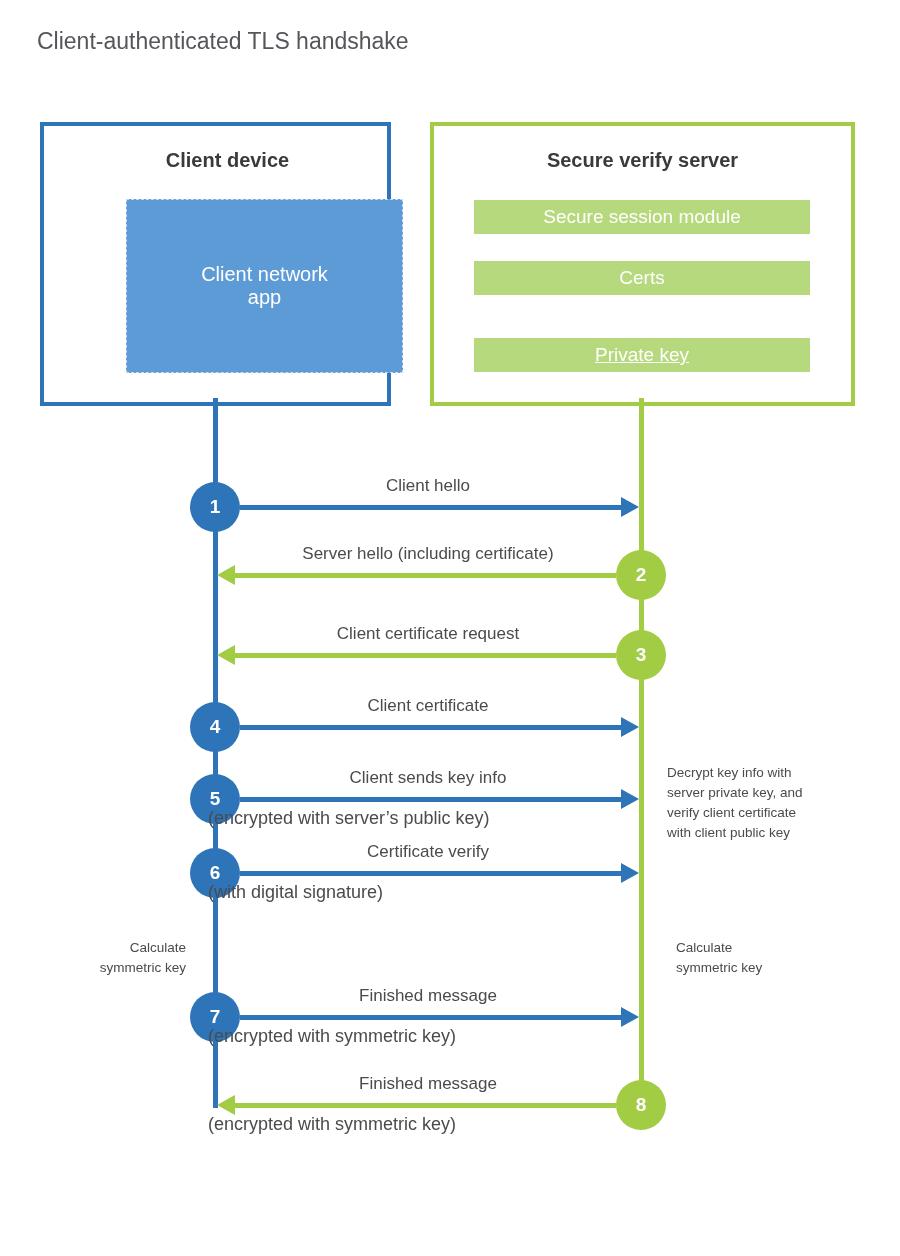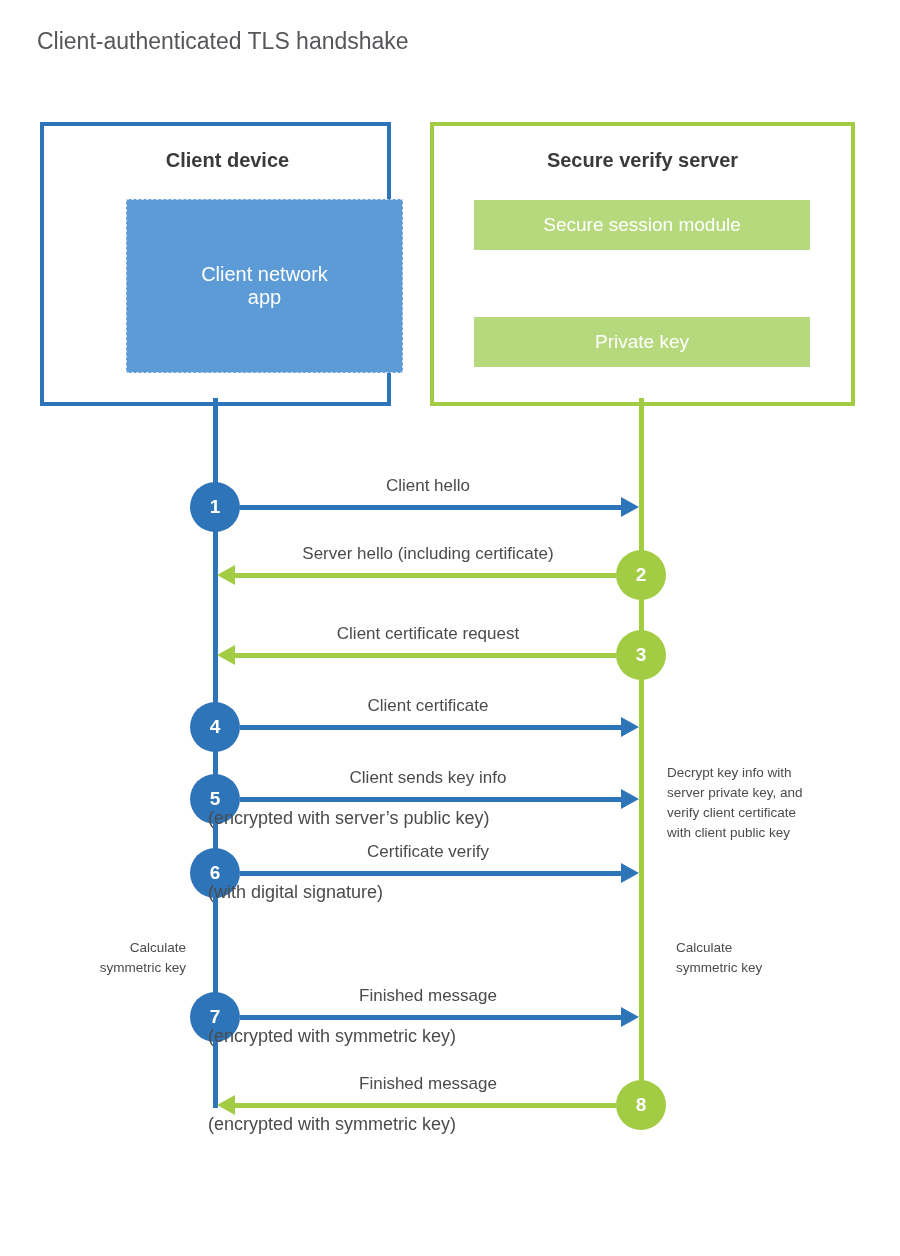--- a/index.html
+++ b/index.html
@@ -26,23 +26,23 @@
   .server-box{left:430px;width:417px;border-color:var(--green);}
   .actor-title{position:absolute;top:149px;font-size:20px;font-weight:bold;color:var(--ink);
     text-align:center;}
   .client-title{left:40px;width:351px;padding-left:12px;}
   .server-title{left:430px;width:425px;}
 
   .client-module{position:absolute;left:78px;top:199px;width:275px;height:172px;
     background:var(--blue-fill);border:1px dashed #c6dbf0;color:#fff;font-size:20px;
     display:flex;align-items:center;justify-content:center;text-align:center;white-space:pre-line;margin-left:48px;}
 
-  .server-bar{position:absolute;left:474px;width:336px;height:50px;background:var(--green-fill);
+  .server-bar{position:absolute;left:474px;width:336px;height:34px;background:var(--green-fill);
     color:#fff;font-size:19px;display:flex;align-items:center;justify-content:center;}
-  .bar-0{top:200px;} .bar-1{top:261px;} .bar-2{top:317px;}
+  .bar-0{top:200px;} .bar-1{top:261px;} .bar-2{top:338px;text-decoration:underline;}
 
   
   .lifeline{position:absolute;width:5px;top:398px;}
   .lifeline.blue{left:213px;height:710px;background:var(--blue);}
   .lifeline.green{left:639px;height:707px;background:var(--green);}
 
   
   .step{position:absolute;left:0;top:0;width:900px;height:0;}
   .step .circle{position:absolute;top:calc(var(--y) - 25px);width:50px;height:50px;
     border-radius:50%;color:#fff;font-size:19px;font-weight:bold;
@@ -80,20 +80,21 @@
   <div class="page-title">Client-authenticated TLS handshake</div>
 
   <div class="actor-box client-box"></div>
   <div class="actor-title client-title">Client device</div>
   <div class="client-module">Client network
 app</div>
 
   <div class="actor-box server-box"></div>
   <div class="actor-title server-title">Secure verify server</div>
   <div class="server-bar bar-0">Secure session module</div>
+  <div class="server-bar bar-1">Certs</div>
   <div class="server-bar bar-2">Private key</div>
 
   <div class="lifeline blue"></div>
   <div class="lifeline green"></div>
 
   <div class="step blue right" style="--y:507px">
     <div class="msg-label">Client hello</div>
     <div class="line"></div>
     <div class="head"></div>
     <div class="circle">1</div>

